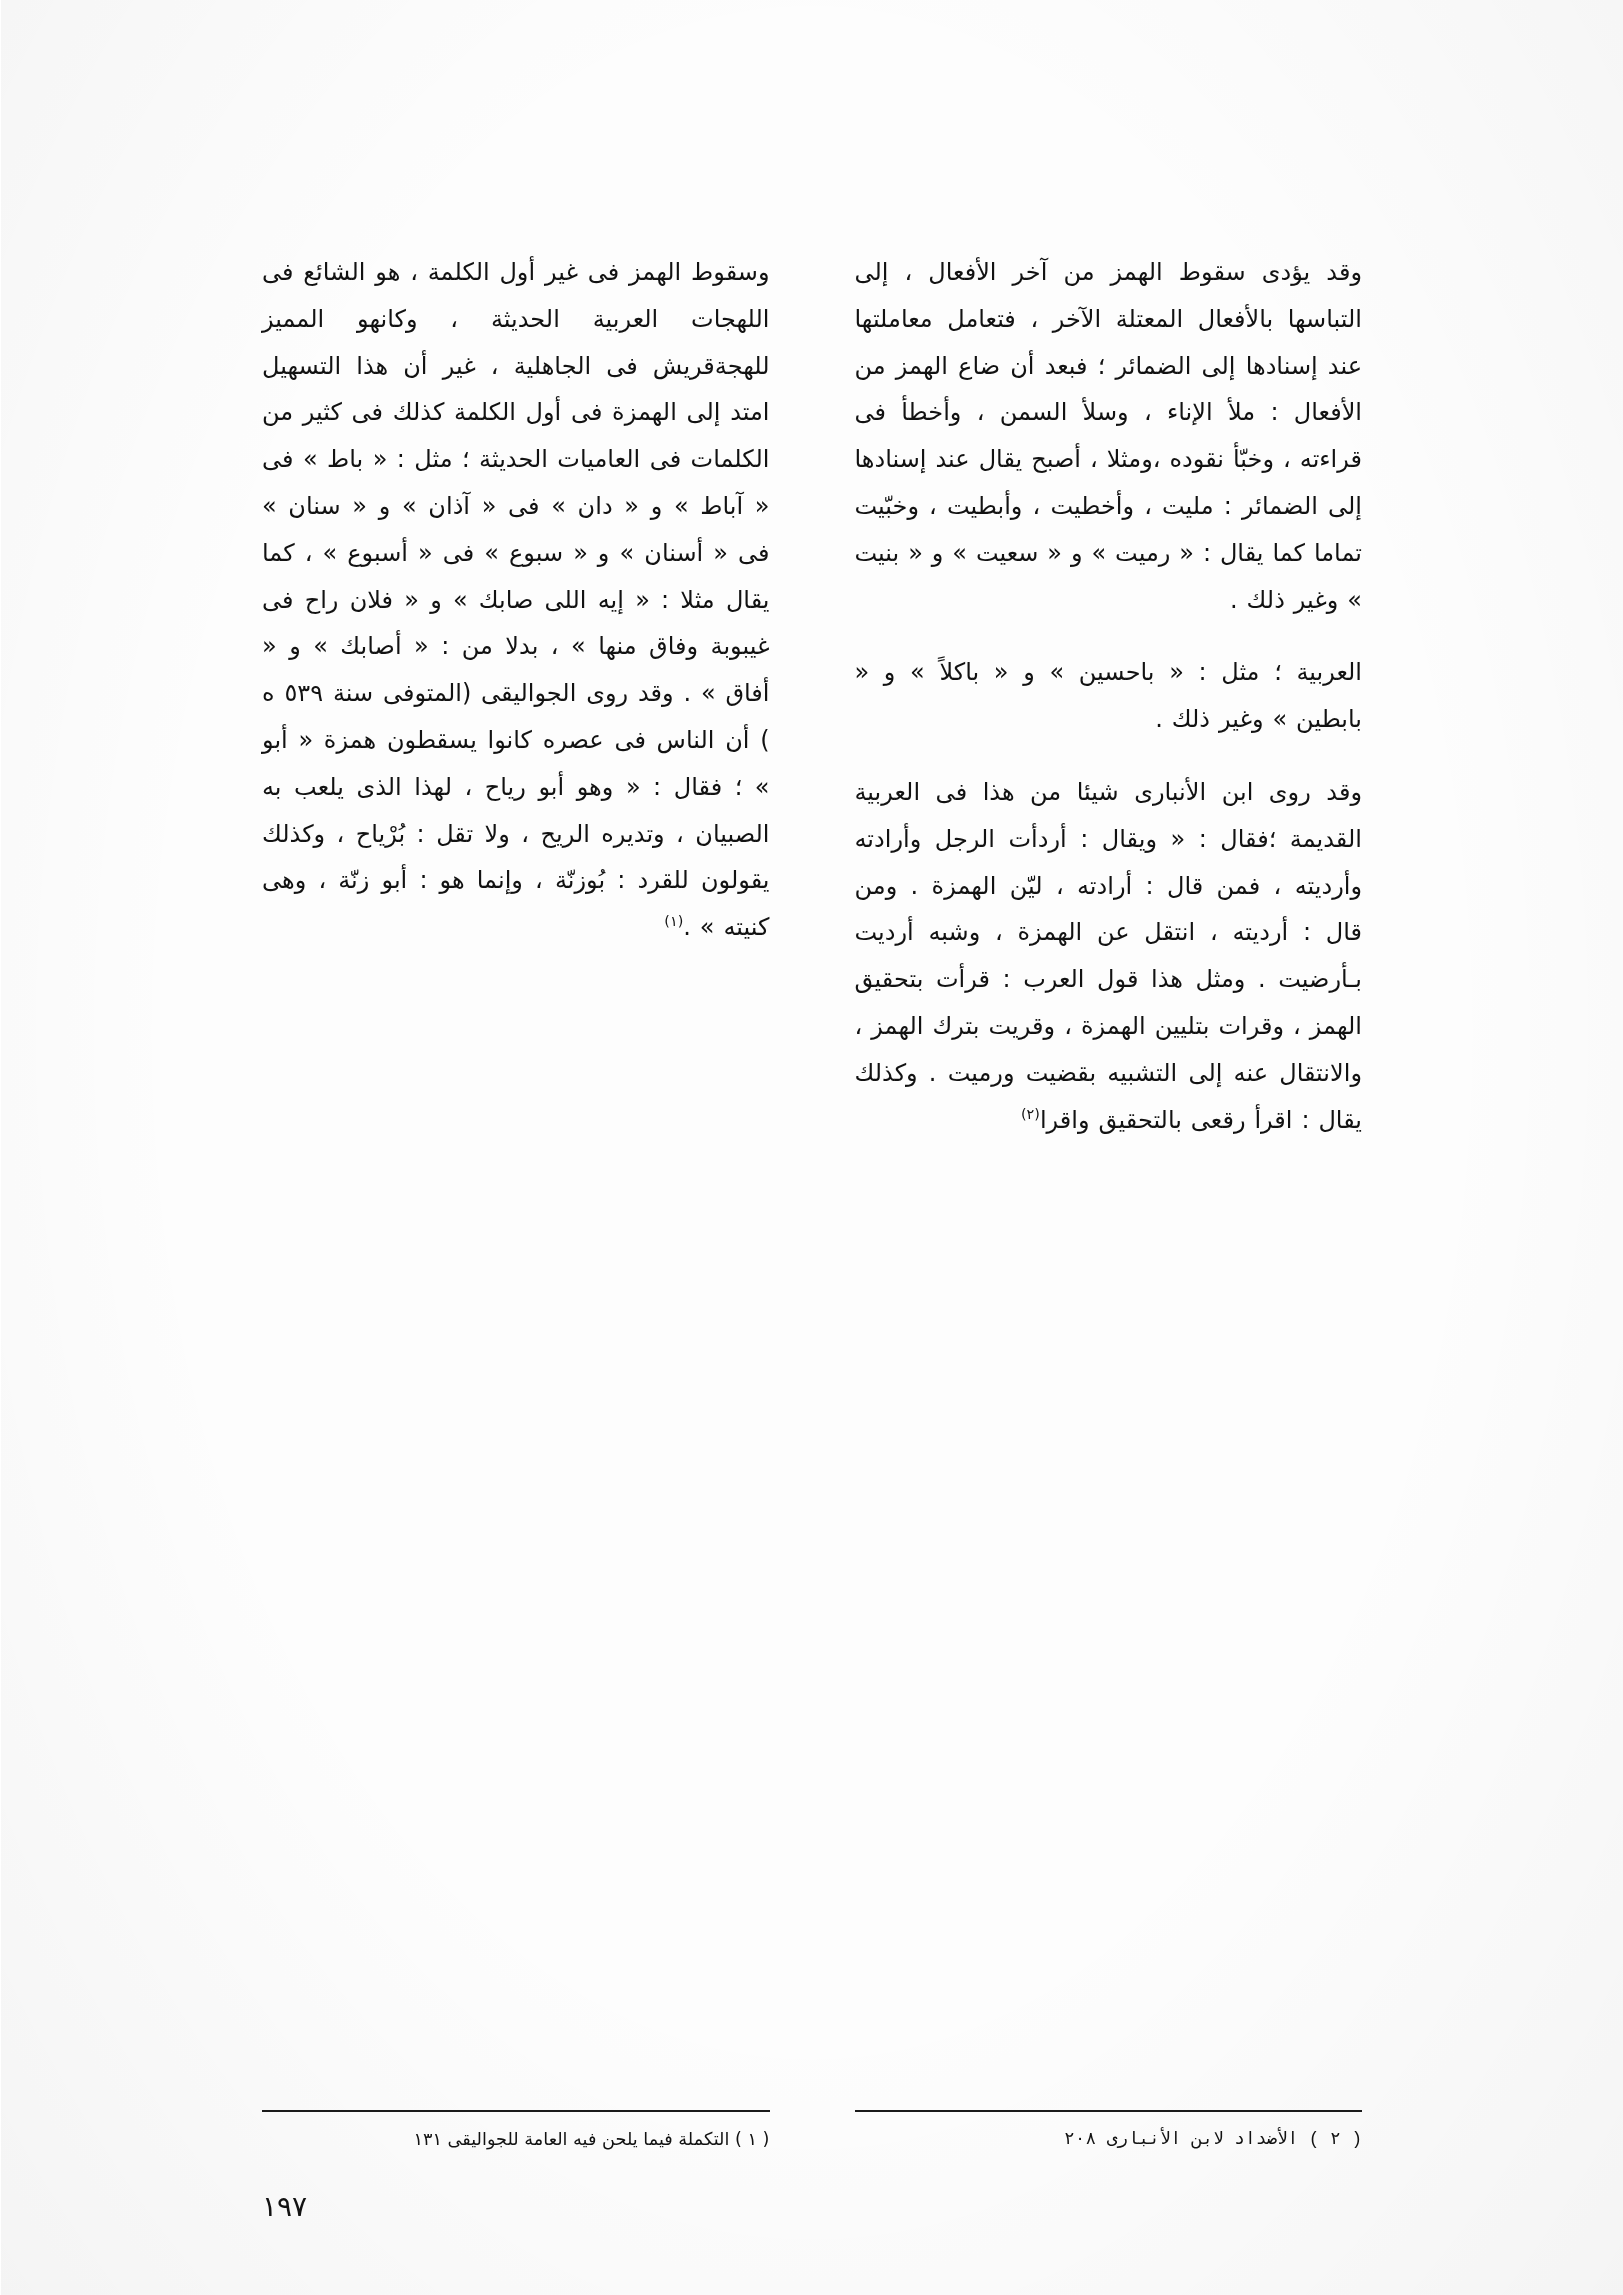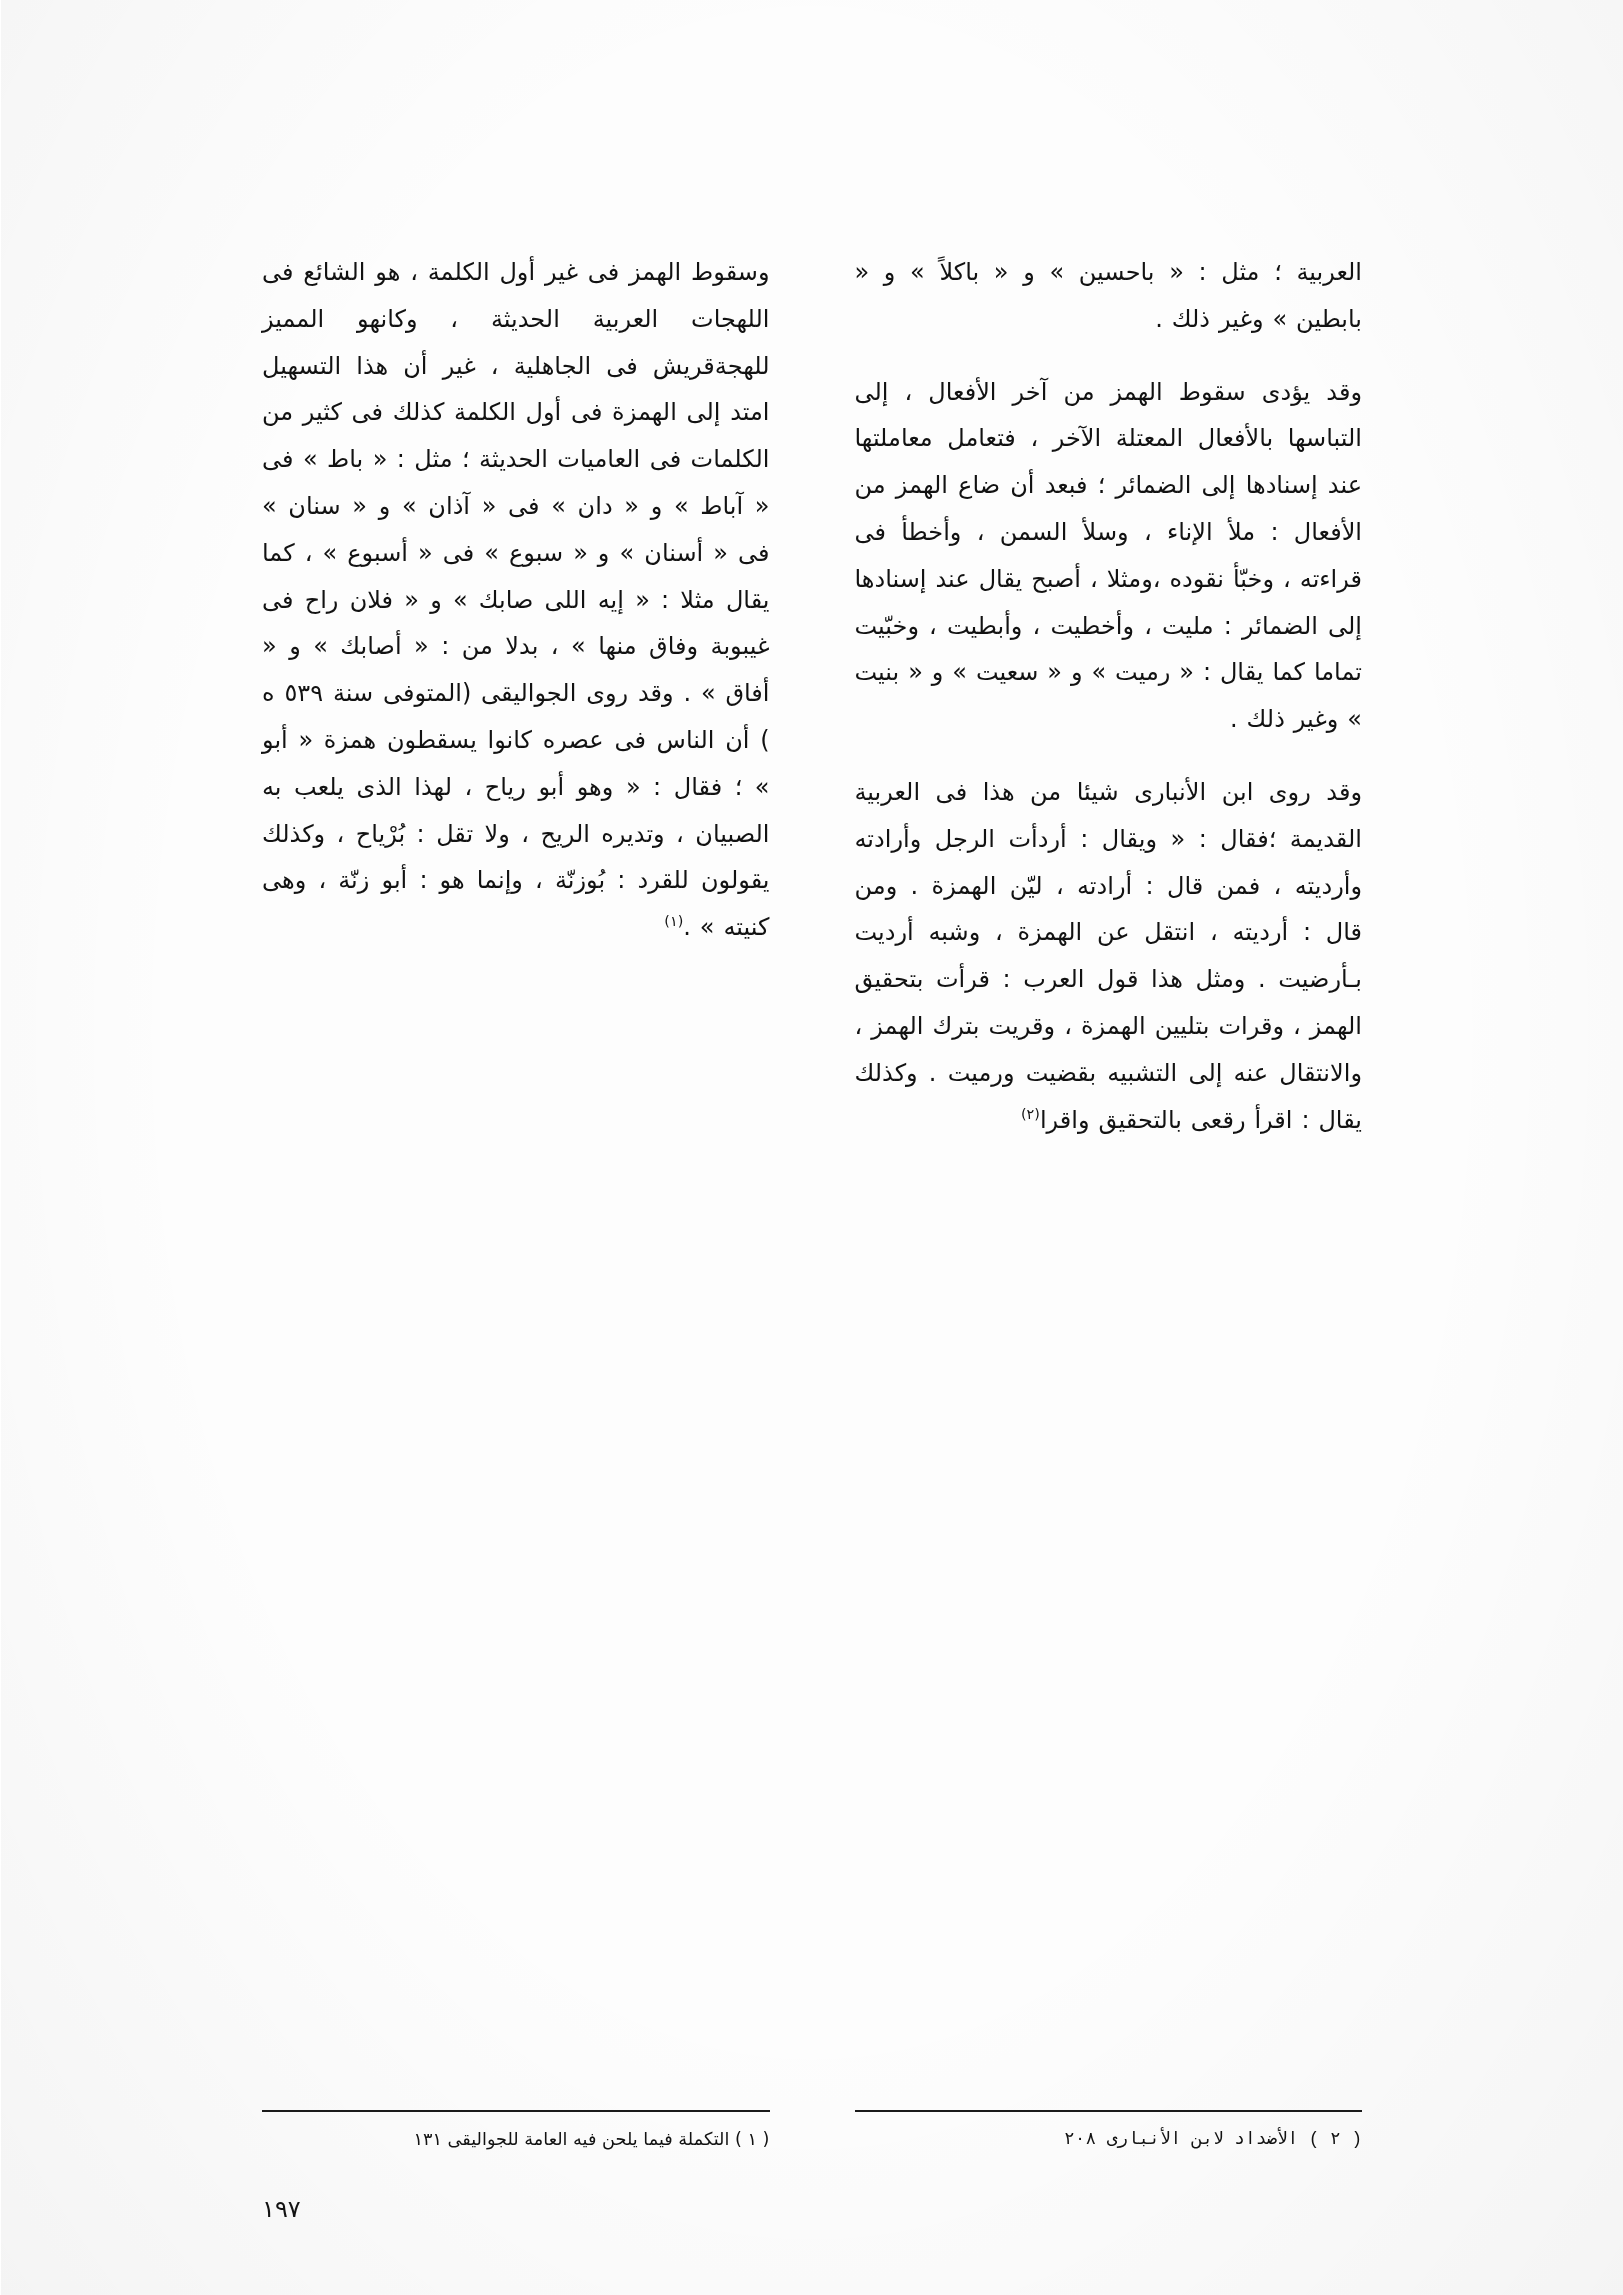--- a/index.html
+++ b/index.html
@@ -99,42 +99,42 @@
   }
 
   .fn-col.fn-left .fn-text {
     font-family: Liberation Mono, monospace;
   }
 
   .page-number {
     position: absolute;
     left: 262px;
     bottom: 72px;
-    font-size: 24px;
+    font-size: 28px;
     letter-spacing: 1.3px;
   }
 
   sup.fnref {
     font-size: 14.4px;
     vertical-align: super;
     line-height: 0;
   }
 </style>
 </head>
 <body>
 
 <div class="page">
   <div class="paper-tint"></div>
 
   <div class="content">
     <div class="columns">
 
       <div class="col col-left">
+        <p class="para">وقد يؤدى سقوط الهمز من آخر الأفعال ، إلى التباسها بالأفعال المعتلة الآخر ، فتعامل معاملتها عند إسنادها إلى الضمائر ؛ فبعد أن ضاع الهمز من الأفعال : ملأ الإناء ، وسلأ السمن ، وأخطأ فى قراءته ، وخبّأ نقوده ،ومثلا ، أصبح يقال عند إسنادها إلى الضمائر : مليت ، وأخطيت ، وأبطيت ، وخبّيت تماما كما يقال : « رميت » و « سعيت » و « بنيت » وغير ذلك .</p>
         <p class="para">العربية ؛ مثل : « باحسين » و « باكلاً » و « بابطين » وغير ذلك .</p>
-        <p class="para">وقد يؤدى سقوط الهمز من آخر الأفعال ، إلى التباسها بالأفعال المعتلة الآخر ، فتعامل معاملتها عند إسنادها إلى الضمائر ؛ فبعد أن ضاع الهمز من الأفعال : ملأ الإناء ، وسلأ السمن ، وأخطأ فى قراءته ، وخبّأ نقوده ،ومثلا ، أصبح يقال عند إسنادها إلى الضمائر : مليت ، وأخطيت ، وأبطيت ، وخبّيت تماما كما يقال : « رميت » و « سعيت » و « بنيت » وغير ذلك .</p>
         <p class="para"><span>وقد روى ابن الأنبارى شيئا من هذا فى العربية القديمة ؛فقال : « ويقال : أردأت الرجل وأرادته وأرديته ، فمن قال : أرادته ، ليّن الهمزة . ومن قال : أرديته ، انتقل عن الهمزة ، وشبه أرديت بـأرضيت . ومثل هذا قول العرب : قرأت بتحقيق الهمز ، وقرات بتليين الهمزة ، وقريت بترك الهمز ، والانتقال عنه إلى التشبيه بقضيت ورميت . وكذلك يقال : اقرأ رقعى بالتحقيق واقرا</span><sup class="fnref">(٢)</sup></p>
       </div>
 
       <div class="col col-right">
         <p class="para"><span>وسقوط الهمز فى غير أول الكلمة ، هو الشائع فى اللهجات العربية الحديثة ، وكانهو المميز للهجةقريش فى الجاهلية ، غير أن هذا التسهيل امتد إلى الهمزة فى أول الكلمة كذلك فى كثير من الكلمات فى العاميات الحديثة ؛ مثل : « باط » فى « آباط » و « دان » فى « آذان » و « سنان » فى « أسنان » و « سبوع » فى « أسبوع » ، كما يقال مثلا : « إيه اللى صابك » و « فلان راح فى غيبوبة وفاق منها » ، بدلا من : « أصابك » و « أفاق » . وقد روى الجواليقى (المتوفى سنة ٥٣٩ ه ) أن الناس فى عصره كانوا يسقطون همزة « أبو » ؛ فقال : « وهو أبو رياح ، لهذا الذى يلعب به الصبيان ، وتديره الريح ، ولا تقل : بُرْياح ، وكذلك يقولون للقرد : بُوزنّة ، وإنما هو : أبو زنّة ، وهى كنيته » .</span><sup class="fnref">(١)</sup></p>
       </div>
 
     </div>
   </div>
 

